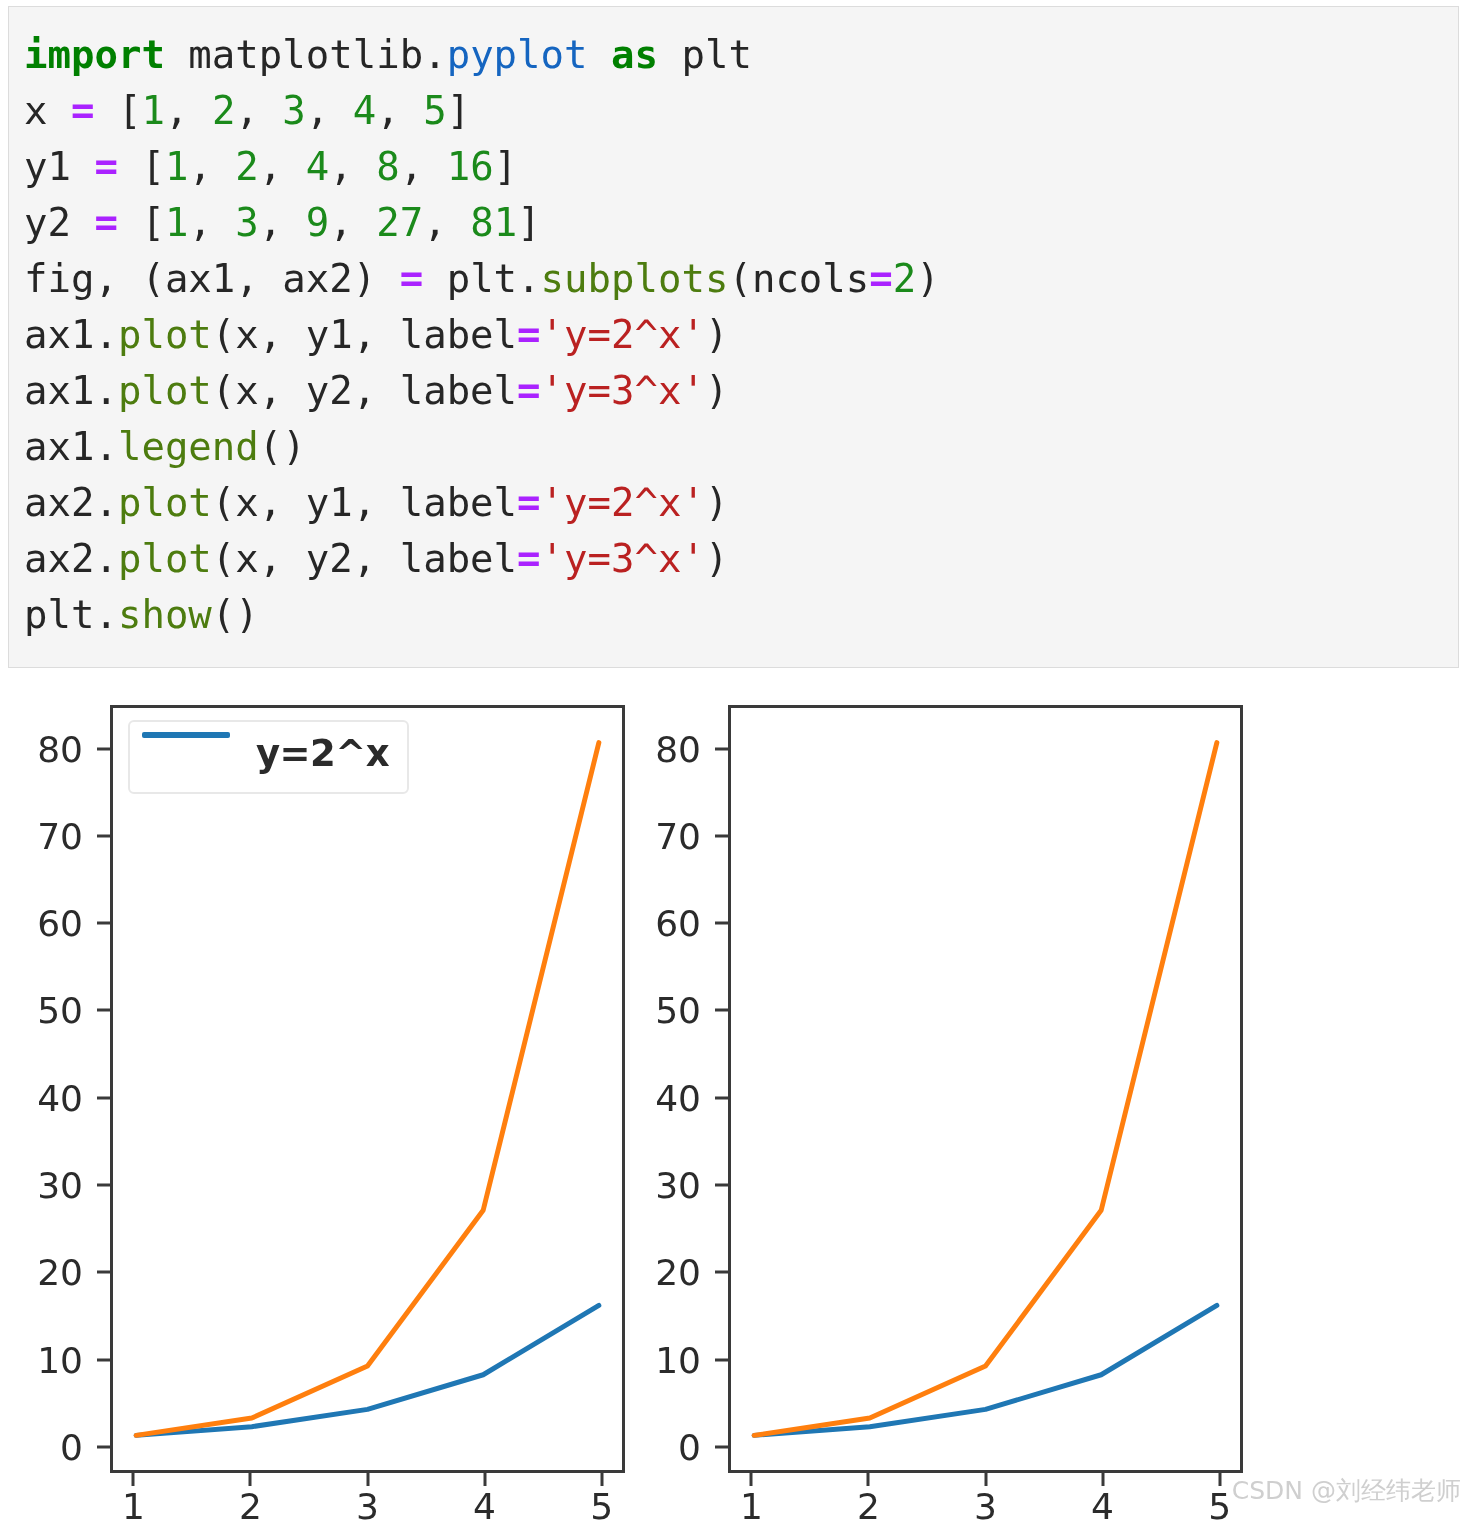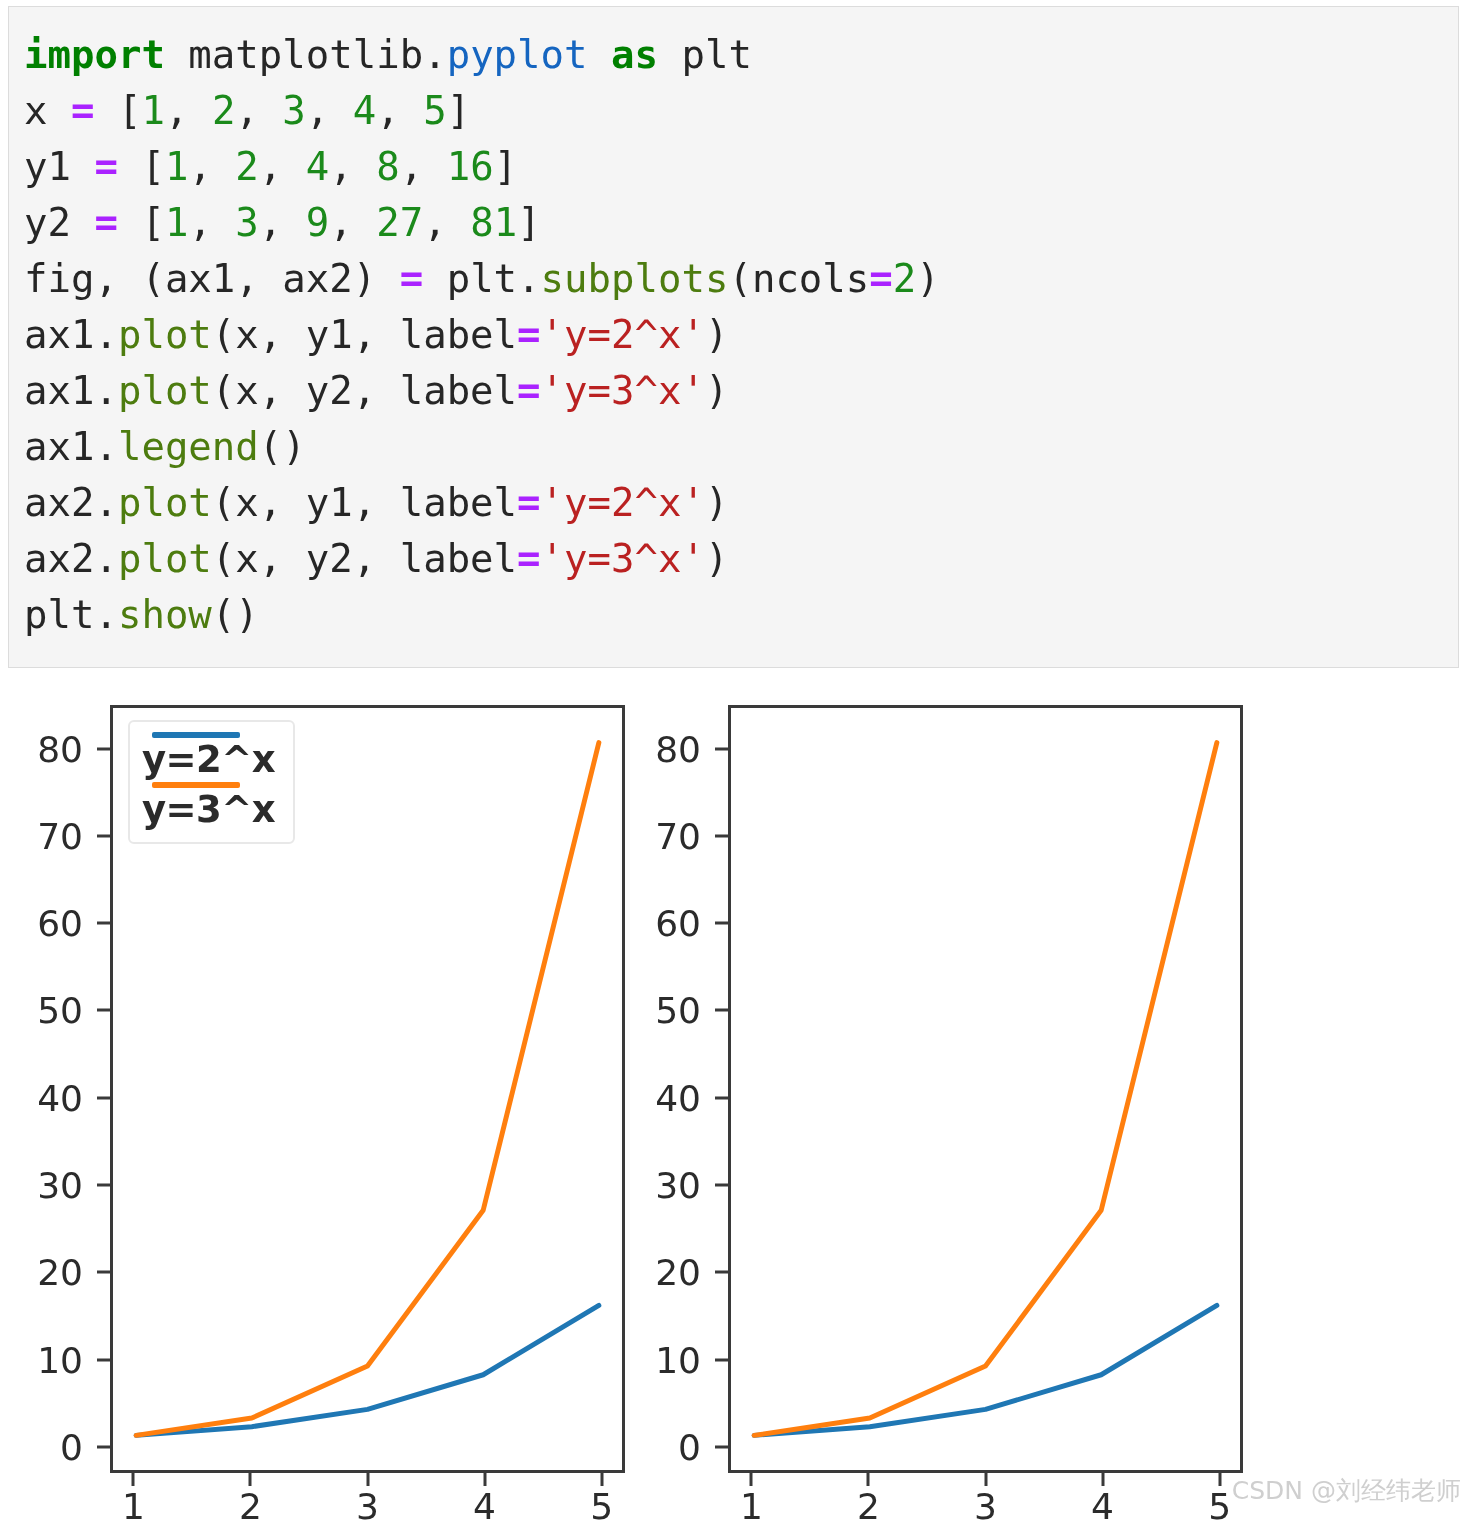--- a/index.html
+++ b/index.html
@@ -123,23 +123,22 @@
     left: 128px;
     top: 48px;
     padding: 10px 18px 10px 12px;
     background: #ffffff;
     border: 2px solid #e8e8e8;
     border-radius: 6px;
     box-sizing: border-box;
   }
   .legend-row {
     display: flex;
-    align-items: center;
+    align-items: flex-start;
     height: 50px;
-    flex-direction: column;
   }
   .legend-swatch {
     width: 88px;
     height: 6px;
     border-radius: 2px;
     margin-right: 26px;
   }
   .legend-label {
     font-size: 37px;
     color: #2b2b2b;
@@ -203,24 +202,20 @@
         <div class="xtick-mark" style="left: 484.545px;"></div>
         <div class="xtick" style="left: 484.545px;">4</div>
         <div class="xtick-mark" style="left: 601.591px;"></div>
         <div class="xtick" style="left: 601.591px;">5</div>
       </div>
     <div id="legend-box">
         <div class="legend-row">
           <div class="legend-swatch" style="background: rgb(31, 119, 180);"></div>
           <div class="legend-label">y=2^x</div>
         </div>
-        <div class="legend-row">
-          <div class="legend-swatch" style="background: rgb(255, 127, 14);"></div>
-          <div class="legend-label">y=3^x</div>
-        </div>
       </div>
   </div>
 
   <div class="subplot" id="subplot-right">
     <div class="axes-frame">
       <svg class="plot-svg" viewBox="0 0 515 768" preserveAspectRatio="none">
           <polyline points="23.41,733.09 140.45,724.36 257.50,706.91 374.55,672.00 491.59,602.18" fill="none" stroke="#1f77b4" stroke-width="5" stroke-linejoin="round" stroke-linecap="round"></polyline>
           <polyline points="23.41,733.09 140.45,715.64 257.50,663.27 374.55,506.18 491.59,34.91" fill="none" stroke="#ff7f0e" stroke-width="5" stroke-linejoin="round" stroke-linecap="round"></polyline>
         </svg>
     </div>

